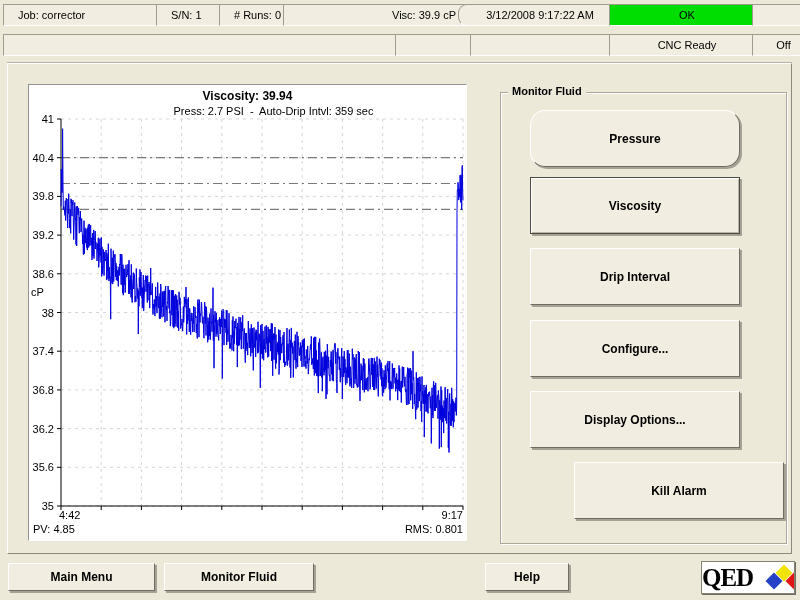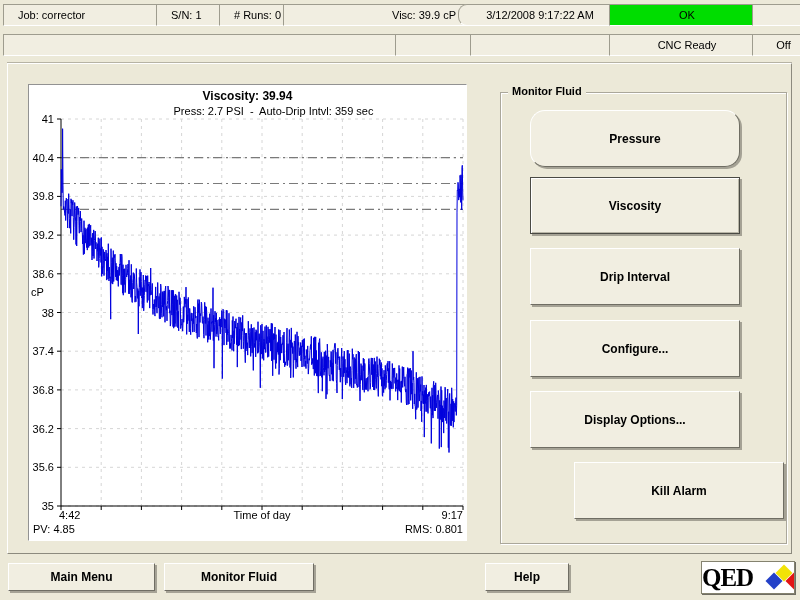--- a/index.html
+++ b/index.html
@@ -155,21 +155,20 @@
         <text x="25" y="270.20000000000005" text-anchor="end" font-size="11" fill="#000">37.4</text>
         <text x="25" y="308.9000000000002" text-anchor="end" font-size="11" fill="#000">36.8</text>
         <text x="25" y="347.5999999999998" text-anchor="end" font-size="11" fill="#000">36.2</text>
         <text x="25" y="386.2999999999999" text-anchor="end" font-size="11" fill="#000">35.6</text>
         <text x="25" y="425" text-anchor="end" font-size="11" fill="#000">35</text>
         <polyline points="32.0,121.3 32.3,84.3 32.7,104.1 33.0,107.9 33.3,106.0 33.6,43.7 34.0,100.8 34.3,124.4 34.7,121.4 35.0,122.2 35.3,125.0 35.7,128.2 36.0,130.5 36.3,115.7 36.7,135.5 37.0,117.2 37.3,113.1 37.7,116.2 38.0,123.4 38.3,128.7 38.7,143.0 39.0,114.0 39.3,128.6 39.7,108.7 40.0,119.9 40.3,133.7 40.7,143.2 41.0,136.2 41.3,124.3 41.7,148.4 42.0,113.8 42.3,118.1 42.7,114.9 43.0,131.1 43.3,117.2 43.7,119.8 44.0,115.3 44.3,132.5 44.7,154.7 45.0,142.4 45.3,134.0 45.7,117.5 46.0,124.2 46.3,131.9 46.7,136.1 47.0,159.5 47.3,121.5 47.7,161.0 48.0,136.5 48.3,121.0 48.7,121.9 49.0,129.7 49.3,129.2 49.7,123.2 50.0,140.8 50.3,148.2 50.7,132.0 51.0,135.7 51.3,126.0 51.7,136.7 52.0,147.1 52.3,143.8 52.7,133.5 53.0,145.9 53.3,147.5 53.7,158.9 54.0,150.3 54.3,169.7 54.7,169.3 55.0,135.7 55.3,168.8 55.7,155.4 56.0,142.8 56.3,158.1 56.7,144.6 57.0,152.2 57.3,157.4 57.7,162.6 58.0,143.7 58.3,165.1 58.7,142.6 59.0,158.9 59.3,139.7 59.7,162.5 60.0,144.2 60.3,138.9 60.7,160.9 61.0,157.3 61.3,143.9 61.7,140.2 62.0,160.3 62.3,152.7 62.7,159.0 63.0,175.0 63.3,166.3 63.7,148.1 64.0,171.0 64.3,155.8 64.7,144.9 65.0,173.5 65.3,155.4 65.7,153.1 66.0,146.3 66.3,146.0 66.7,164.0 67.0,157.3 67.3,161.2 67.7,161.7 68.0,176.0 68.3,167.9 68.7,158.6 69.0,165.5 69.3,152.7 69.7,182.4 70.0,177.4 70.3,173.5 70.7,155.2 71.0,153.5 71.3,170.5 71.7,163.5 72.0,177.5 72.3,152.4 72.7,191.4 73.0,161.8 73.3,188.9 73.7,181.7 74.0,182.4 74.3,164.4 74.7,175.7 75.0,190.6 75.3,179.0 75.7,166.9 76.0,175.0 76.3,175.9 76.7,173.8 77.0,165.0 77.3,168.5 77.7,195.1 78.0,168.2 78.3,185.9 78.7,171.8 79.0,194.1 79.3,158.7 79.7,188.2 80.0,196.0 80.3,182.1 80.7,193.0 81.0,192.9 81.3,191.8 81.7,234.2 82.0,163.7 82.3,177.8 82.7,194.2 83.0,198.4 83.3,172.7 83.7,199.1 84.0,187.3 84.3,165.6 84.7,196.5 85.0,189.0 85.3,170.3 85.7,172.5 86.0,169.2 86.3,175.9 86.7,191.9 87.0,178.2 87.3,195.1 87.7,181.2 88.0,188.3 88.3,196.0 88.7,185.1 89.0,190.5 89.3,201.4 89.7,185.1 90.0,181.9 90.3,190.5 90.7,179.0 91.0,179.9 91.3,169.0 91.7,177.8 92.0,199.6 92.3,199.8 92.7,169.1 93.0,171.6 93.3,190.4 93.7,208.2 94.0,179.7 94.3,210.2 94.7,184.1 95.0,189.5 95.3,199.5 95.7,183.7 96.0,207.6 96.3,207.3 96.7,194.2 97.0,179.8 97.3,189.8 97.7,192.0 98.0,188.8 98.3,189.7 98.7,183.4 99.0,179.1 99.3,187.5 99.7,208.7 100.0,175.2 100.3,208.9 100.7,194.8 101.0,204.9 101.3,203.0 101.7,190.5 102.0,212.3 102.3,179.3 102.7,211.1 103.0,217.1 103.3,217.5 103.7,197.6 104.0,193.8 104.3,187.6 104.7,204.0 105.0,188.4 105.3,189.7 105.7,195.0 106.0,217.2 106.3,211.1 106.7,213.8 107.0,216.7 107.3,183.5 107.7,197.8 108.0,201.9 108.3,213.4 108.7,203.5 109.0,203.9 109.3,249.0 109.7,205.7 110.0,221.3 110.3,192.4 110.7,201.9 111.0,184.4 111.3,210.7 111.7,191.7 112.0,187.1 112.3,196.6 112.7,213.0 113.0,211.7 113.3,223.1 113.7,202.6 114.0,207.6 114.3,190.0 114.7,225.8 115.0,218.4 115.3,210.7 115.7,199.9 116.0,195.3 116.3,196.2 116.7,190.5 117.0,206.8 117.3,191.1 117.7,191.9 118.0,208.7 118.3,217.5 118.7,190.6 119.0,215.4 119.3,199.4 119.7,200.7 120.0,197.0 120.3,198.4 120.7,223.1 121.0,200.9 121.3,210.2 121.7,183.0 122.0,204.8 122.3,208.5 122.7,209.7 123.0,204.6 123.3,198.4 123.7,224.4 124.0,229.5 124.3,219.9 124.7,219.0 125.0,224.2 125.3,214.5 125.7,229.3 126.0,231.1 126.3,213.3 126.7,201.9 127.0,222.1 127.3,211.0 127.7,222.5 128.0,228.2 128.3,216.0 128.7,197.5 129.0,209.2 129.3,221.7 129.7,223.1 130.0,211.4 130.3,233.5 130.7,233.8 131.0,208.4 131.3,233.8 131.7,199.1 132.0,202.2 132.3,219.2 132.7,228.2 133.0,232.3 133.3,206.6 133.7,222.0 134.0,207.4 134.3,212.1 134.7,231.4 135.0,205.9 135.3,219.4 135.7,206.0 136.0,237.3 136.3,204.2 136.7,201.1 137.0,221.8 137.3,225.2 137.7,221.3 138.0,235.9 138.3,219.4 138.7,215.4 139.0,201.0 139.3,204.1 139.7,212.9 140.0,223.5 140.3,204.9 140.7,228.2 141.0,225.6 141.3,241.1 141.7,238.9 142.0,225.2 142.3,205.2 142.7,228.6 143.0,230.1 143.3,219.4 143.7,205.0 144.0,241.6 144.3,205.4 144.7,243.2 145.0,235.0 145.3,241.7 145.7,210.8 146.0,238.5 146.3,209.0 146.7,209.4 147.0,241.6 147.3,226.4 147.7,210.5 148.0,224.8 148.3,214.8 148.7,242.7 149.0,239.3 149.3,226.3 149.7,245.8 150.0,206.8 150.3,215.0 150.7,219.6 151.0,212.7 151.3,216.2 151.7,243.6 152.0,241.4 152.3,239.0 152.7,239.6 153.0,233.9 153.3,243.3 153.7,246.2 154.0,237.4 154.3,221.6 154.7,237.3 155.0,232.8 155.3,211.9 155.7,217.9 156.0,222.3 156.3,214.0 156.7,218.7 157.0,202.1 157.3,224.3 157.7,249.4 158.0,214.1 158.3,238.8 158.7,229.8 159.0,235.7 159.3,212.4 159.7,228.2 160.0,235.5 160.3,246.9 160.7,223.4 161.0,228.3 161.3,243.3 161.7,249.7 162.0,230.1 162.3,227.9 162.7,235.7 163.0,233.5 163.3,237.4 163.7,247.1 164.0,228.2 164.3,238.6 164.7,221.3 165.0,246.5 165.3,246.8 165.7,245.8 166.0,222.2 166.3,229.3 166.7,233.1 167.0,231.1 167.3,248.0 167.7,239.1 168.0,250.5 168.3,253.5 168.7,215.9 169.0,214.5 169.3,227.7 169.7,218.6 170.0,252.1 170.3,214.7 170.7,225.4 171.0,237.5 171.3,228.5 171.7,231.0 172.0,229.3 172.3,217.2 172.7,218.8 173.0,227.8 173.3,237.6 173.7,238.4 174.0,231.6 174.3,235.2 174.7,249.5 175.0,253.2 175.3,234.8 175.7,217.3 176.0,225.8 176.3,238.5 176.7,221.3 177.0,250.5 177.3,222.0 177.7,226.5 178.0,238.5 178.3,239.8 178.7,257.3 179.0,232.7 179.3,245.9 179.7,254.5 180.0,236.2 180.3,251.1 180.7,228.7 181.0,241.7 181.3,254.6 181.7,247.9 182.0,223.5 182.3,238.4 182.7,237.3 183.0,246.7 183.3,236.3 183.7,237.4 184.0,202.7 184.3,255.6 184.7,230.2 185.0,283.2 185.3,249.0 185.7,239.3 186.0,226.2 186.3,236.9 186.7,233.2 187.0,251.6 187.3,227.9 187.7,248.9 188.0,234.9 188.3,238.0 188.7,248.0 189.0,251.7 189.3,251.1 189.7,255.4 190.0,234.4 190.3,241.1 190.7,232.3 191.0,244.5 191.3,249.0 191.7,234.0 192.0,240.3 192.3,242.1 192.7,225.6 193.0,227.3 193.3,293.6 193.7,237.0 194.0,224.2 194.3,224.9 194.7,225.4 195.0,260.1 195.3,233.7 195.7,241.7 196.0,243.0 196.3,234.6 196.7,234.7 197.0,247.9 197.3,225.2 197.7,259.9 198.0,225.4 198.3,249.7 198.7,244.6 199.0,256.7 199.3,248.8 199.7,247.0 200.0,228.2 200.3,244.9 200.7,263.5 201.0,262.5 201.3,258.4 201.7,263.5 202.0,249.9 202.3,253.6 202.7,256.6 203.0,265.4 203.3,235.4 203.7,253.1 204.0,231.5 204.3,257.3 204.7,266.3 205.0,245.8 205.3,258.7 205.7,236.0 206.0,236.6 206.3,243.2 206.7,238.3 207.0,233.7 207.3,250.4 207.7,259.8 208.0,242.1 208.3,282.1 208.7,237.9 209.0,243.0 209.3,255.5 209.7,261.1 210.0,231.9 210.3,260.1 210.7,244.1 211.0,254.6 211.3,235.5 211.7,232.5 212.0,248.2 212.3,264.1 212.7,237.4 213.0,237.8 213.3,246.1 213.7,230.3 214.0,250.3 214.3,263.7 214.7,256.5 215.0,246.0 215.3,243.5 215.7,250.9 216.0,269.7 216.3,277.7 216.7,248.2 217.0,266.0 217.3,248.0 217.7,260.3 218.0,263.6 218.3,257.7 218.7,270.1 219.0,254.4 219.3,236.2 219.7,250.5 220.0,255.5 220.3,263.0 220.7,247.6 221.0,243.4 221.3,246.8 221.7,271.4 222.0,253.0 222.3,239.3 222.7,261.2 223.0,268.1 223.3,267.5 223.7,243.1 224.0,266.9 224.3,285.4 224.7,255.0 225.0,242.5 225.3,257.4 225.7,262.5 226.0,256.4 226.3,247.3 226.7,271.9 227.0,244.7 227.3,255.3 227.7,245.7 228.0,250.8 228.3,265.5 228.7,268.3 229.0,236.7 229.3,267.5 229.7,261.8 230.0,249.1 230.3,248.7 230.7,257.3 231.0,267.1 231.3,302.8 231.7,240.3 232.0,245.5 232.3,269.1 232.7,253.2 233.0,239.1 233.3,273.5 233.7,260.9 234.0,245.9 234.3,256.4 234.7,275.3 235.0,254.3 235.3,264.2 235.7,256.9 236.0,241.6 236.3,261.9 236.7,267.6 237.0,264.9 237.3,240.3 237.7,258.5 238.0,251.6 238.3,256.4 238.7,272.3 239.0,241.8 239.3,254.6 239.7,271.6 240.0,244.1 240.3,250.6 240.7,257.7 241.0,248.6 241.3,244.3 241.7,266.1 242.0,255.2 242.3,238.2 242.7,275.9 243.0,247.1 243.3,238.6 243.7,290.8 244.0,249.9 244.3,254.9 244.7,248.5 245.0,274.7 245.3,248.9 245.7,254.2 246.0,242.0 246.3,275.5 246.7,283.6 247.0,249.6 247.3,278.3 247.7,268.0 248.0,258.6 248.3,257.8 248.7,267.2 249.0,256.8 249.3,269.5 249.7,244.5 250.0,289.5 250.3,283.7 250.7,250.8 251.0,245.1 251.3,275.2 251.7,252.0 252.0,264.3 252.3,259.2 252.7,268.1 253.0,259.6 253.3,257.8 253.7,259.6 254.0,250.2 254.3,265.2 254.7,277.8 255.0,247.0 255.3,268.7 255.7,281.8 256.0,278.8 256.3,276.8 256.7,280.1 257.0,278.7 257.3,276.1 257.7,257.8 258.0,243.1 258.3,280.7 258.7,279.6 259.0,258.8 259.3,275.3 259.7,263.2 260.0,257.4 260.3,244.5 260.7,252.9 261.0,282.5 261.3,254.9 261.7,292.9 262.0,281.9 262.3,242.9 262.7,262.5 263.0,258.5 263.3,257.7 263.7,268.6 264.0,261.7 264.3,292.4 264.7,278.5 265.0,262.4 265.3,256.1 265.7,257.8 266.0,275.1 266.3,249.5 266.7,275.1 267.0,283.7 267.3,273.8 267.7,277.2 268.0,246.8 268.3,273.6 268.7,282.1 269.0,251.1 269.3,260.3 269.7,257.4 270.0,267.5 270.3,270.8 270.7,265.5 271.0,262.6 271.3,269.9 271.7,257.5 272.0,275.9 272.3,260.8 272.7,273.2 273.0,282.0 273.3,255.2 273.7,261.9 274.0,255.8 274.3,254.2 274.7,272.3 275.0,281.5 275.3,253.5 275.7,274.0 276.0,270.8 276.3,281.4 276.7,276.0 277.0,283.6 277.3,264.5 277.7,269.8 278.0,273.2 278.3,278.6 278.7,260.9 279.0,279.7 279.3,289.1 279.7,283.4 280.0,273.6 280.3,275.2 280.7,273.0 281.0,265.7 281.3,261.3 281.7,259.5 282.0,264.4 282.3,251.3 282.7,279.7 283.0,277.1 283.3,278.4 283.7,273.4 284.0,277.1 284.3,284.1 284.7,252.8 285.0,264.0 285.3,290.5 285.7,251.8 286.0,256.8 286.3,288.3 286.7,251.9 287.0,287.3 287.3,265.4 287.7,290.9 288.0,275.8 288.3,291.2 288.7,274.8 289.0,290.7 289.3,308.1 289.7,257.7 290.0,291.2 290.3,255.7 290.7,253.6 291.0,265.3 291.3,285.9 291.7,290.8 292.0,289.1 292.3,267.3 292.7,292.3 293.0,273.5 293.3,306.2 293.7,283.7 294.0,271.7 294.3,282.7 294.7,285.1 295.0,290.3 295.3,266.8 295.7,287.1 296.0,272.7 296.3,284.8 296.7,265.7 297.0,313.9 297.3,290.1 297.7,270.6 298.0,309.3 298.3,259.1 298.7,268.8 299.0,283.3 299.3,273.8 299.7,271.9 300.0,289.0 300.3,291.0 300.7,290.2 301.0,296.1 301.3,275.3 301.7,281.8 302.0,266.4 302.3,266.7 302.7,289.3 303.0,277.9 303.3,295.4 303.7,280.4 304.0,264.9 304.3,296.2 304.7,273.8 305.0,265.6 305.3,263.5 305.7,258.4 306.0,258.3 306.3,258.4 306.7,278.6 307.0,267.2 307.3,294.9 307.7,298.4 308.0,308.0 308.3,280.3 308.7,264.0 309.0,263.2 309.3,272.0 309.7,273.2 310.0,275.6 310.3,284.9 310.7,271.6 311.0,287.6 311.3,297.2 311.7,283.1 312.0,291.8 312.3,274.2 312.7,263.0 313.0,276.4 313.3,314.0 313.7,294.2 314.0,271.5 314.3,275.1 314.7,291.8 315.0,270.9 315.3,266.1 315.7,288.1 316.0,274.2 316.3,296.1 316.7,299.9 317.0,282.4 317.3,284.6 317.7,288.6 318.0,298.2 318.3,265.3 318.7,292.3 319.0,265.1 319.3,285.5 319.7,292.6 320.0,281.2 320.3,268.6 320.7,300.4 321.0,301.4 321.3,281.6 321.7,283.2 322.0,299.3 322.3,293.1 322.7,302.9 323.0,285.3 323.3,263.7 323.7,274.2 324.0,269.2 324.3,278.1 324.7,302.9 325.0,274.2 325.3,272.5 325.7,288.0 326.0,298.7 326.3,273.7 326.7,293.8 327.0,271.9 327.3,269.1 327.7,300.2 328.0,299.1 328.3,302.6 328.7,299.4 329.0,287.5 329.3,266.0 329.7,275.7 330.0,302.1 330.3,267.1 330.7,301.6 331.0,315.9 331.3,299.5 331.7,289.1 332.0,278.6 332.3,283.3 332.7,295.2 333.0,280.6 333.3,288.0 333.7,304.5 334.0,305.0 334.3,273.1 334.7,285.6 335.0,274.0 335.3,307.3 335.7,278.3 336.0,279.8 336.3,304.6 336.7,295.8 337.0,293.9 337.3,293.2 337.7,304.7 338.0,299.8 338.3,295.2 338.7,292.3 339.0,306.3 339.3,290.6 339.7,273.9 340.0,273.5 340.3,278.3 340.7,289.1 341.0,304.3 341.3,303.6 341.7,297.3 342.0,278.0 342.3,272.9 342.7,289.7 343.0,286.9 343.3,273.0 343.7,302.0 344.0,289.4 344.3,279.5 344.7,305.0 345.0,285.7 345.3,272.9 345.7,305.1 346.0,284.0 346.3,276.5 346.7,294.8 347.0,300.3 347.3,303.5 347.7,288.7 348.0,271.6 348.3,291.7 348.7,279.7 349.0,303.9 349.3,311.4 349.7,290.6 350.0,283.8 350.3,273.7 350.7,279.6 351.0,274.9 351.3,291.2 351.7,279.7 352.0,294.4 352.3,277.5 352.7,301.2 353.0,283.4 353.3,310.2 353.7,311.3 354.0,291.9 354.3,304.1 354.7,307.6 355.0,285.2 355.3,300.6 355.7,288.9 356.0,304.2 356.3,280.4 356.7,287.8 357.0,302.6 357.3,295.7 357.7,289.4 358.0,279.2 358.3,278.3 358.7,286.1 359.0,276.1 359.3,297.7 359.7,283.4 360.0,302.3 360.3,304.4 360.7,276.2 361.0,315.4 361.3,295.9 361.7,303.3 362.0,296.8 362.3,298.4 362.7,303.9 363.0,294.5 363.3,278.5 363.7,290.1 364.0,303.8 364.3,291.0 364.7,283.2 365.0,292.5 365.3,284.7 365.7,282.9 366.0,298.4 366.3,292.6 366.7,306.4 367.0,302.2 367.3,303.6 367.7,288.4 368.0,296.9 368.3,294.9 368.7,315.1 369.0,298.1 369.3,294.7 369.7,304.5 370.0,280.4 370.3,306.2 370.7,283.5 371.0,304.7 371.3,305.3 371.7,307.2 372.0,296.3 372.3,317.5 372.7,295.9 373.0,298.7 373.3,281.6 373.7,302.4 374.0,294.7 374.3,291.3 374.7,282.1 375.0,293.7 375.3,297.2 375.7,301.3 376.0,291.8 376.3,304.0 376.7,307.1 377.0,304.3 377.3,317.8 377.7,320.0 378.0,289.7 378.3,288.8 378.7,282.6 379.0,319.6 379.3,283.7 379.7,313.5 380.0,319.0 380.3,283.6 380.7,287.3 381.0,292.5 381.3,283.1 381.7,315.4 382.0,297.2 382.3,285.5 382.7,309.2 383.0,298.0 383.3,309.3 383.7,323.8 384.0,266.2 384.3,294.7 384.7,292.0 385.0,297.4 385.3,319.0 385.7,308.9 386.0,320.7 386.3,321.6 386.7,334.2 387.0,314.8 387.3,287.3 387.7,324.6 388.0,323.0 388.3,303.1 388.7,293.2 389.0,322.6 389.3,312.0 389.7,294.0 390.0,292.3 390.3,316.1 390.7,308.2 391.0,291.8 391.3,306.4 391.7,299.6 392.0,326.0 392.3,316.0 392.7,336.8 393.0,291.4 393.3,310.3 393.7,306.3 394.0,318.5 394.3,309.6 394.7,318.9 395.0,300.0 395.3,352.1 395.7,305.5 396.0,318.3 396.3,318.4 396.7,302.6 397.0,326.6 397.3,299.9 397.7,316.5 398.0,326.6 398.3,309.2 398.7,315.4 399.0,328.4 399.3,312.9 399.7,307.4 400.0,311.0 400.3,308.3 400.7,306.6 401.0,317.1 401.3,323.3 401.7,311.6 402.0,326.8 402.3,358.4 402.7,327.5 403.0,302.8 403.3,330.2 403.7,310.1 404.0,333.1 404.3,300.4 404.7,296.3 405.0,313.7 405.3,325.8 405.7,300.2 406.0,317.5 406.3,326.0 406.7,297.8 407.0,308.2 407.3,322.9 407.7,317.3 408.0,314.3 408.3,310.9 408.7,309.9 409.0,333.7 409.3,305.5 409.7,309.5 410.0,314.8 410.3,363.6 410.7,315.4 411.0,321.1 411.3,320.0 411.7,334.6 412.0,301.5 412.3,362.1 412.7,305.2 413.0,332.2 413.3,320.7 413.7,337.1 414.0,328.4 414.3,323.2 414.7,348.1 415.0,315.6 415.3,323.6 415.7,333.0 416.0,302.1 416.3,302.6 416.7,335.6 417.0,334.3 417.3,313.1 417.7,338.5 418.0,326.4 418.3,311.5 418.7,304.0 419.0,315.0 419.3,362.7 419.7,326.7 420.0,367.5 420.3,316.0 420.7,308.4 421.0,321.0 421.3,339.9 421.7,340.5 422.0,318.8 422.3,340.8 422.7,302.8 423.0,315.0 423.3,335.8 423.7,314.1 424.0,324.2 424.3,342.3 424.7,316.3 425.0,337.1 425.3,318.3 425.7,318.9 426.0,325.2 426.3,326.5 426.7,316.1 427.0,312.6 427.3,330.4 427.7,320.3 428.0,127.1 428.3,105.0 428.7,105.5 429.0,97.3 429.3,100.0 429.7,115.1 430.0,111.5 430.3,103.9 430.7,112.2 431.0,90.4 431.3,93.5 431.7,117.4 432.0,89.8 432.3,95.6 432.7,125.0 433.0,82.5 433.3,80.3 433.7,106.9 434.0,115.4" fill="none" stroke="#0000dd" stroke-width="1"></polyline>
       </svg>
 
     <div class="chart-text" style="left:2px; top:201px;">cP</div>
     <div class="chart-text" style="left:30px; top:424px;">4:42</div>
-    <div class="chart-text" style="left:32px; top:424px; width:402px; text-align:center;">Time of day</div>
     <div class="chart-text" style="left:384px; top:424px; width:50px; text-align:right;">9:17</div>
     <div class="chart-text" style="left:4px; top:438px;">PV: 4.85</div>
     <div class="chart-text" style="left:334px; top:438px; width:100px; text-align:right;">RMS: 0.801</div>
   </div>
 
   <div class="groupbox">
     <div class="groupbox-label">Monitor Fluid</div>
 
     <div class="mbtn" style="top:17px;border-radius:15px;">Pressure</div>
     <div class="mbtn active" style="top:84px;">Viscosity</div>

